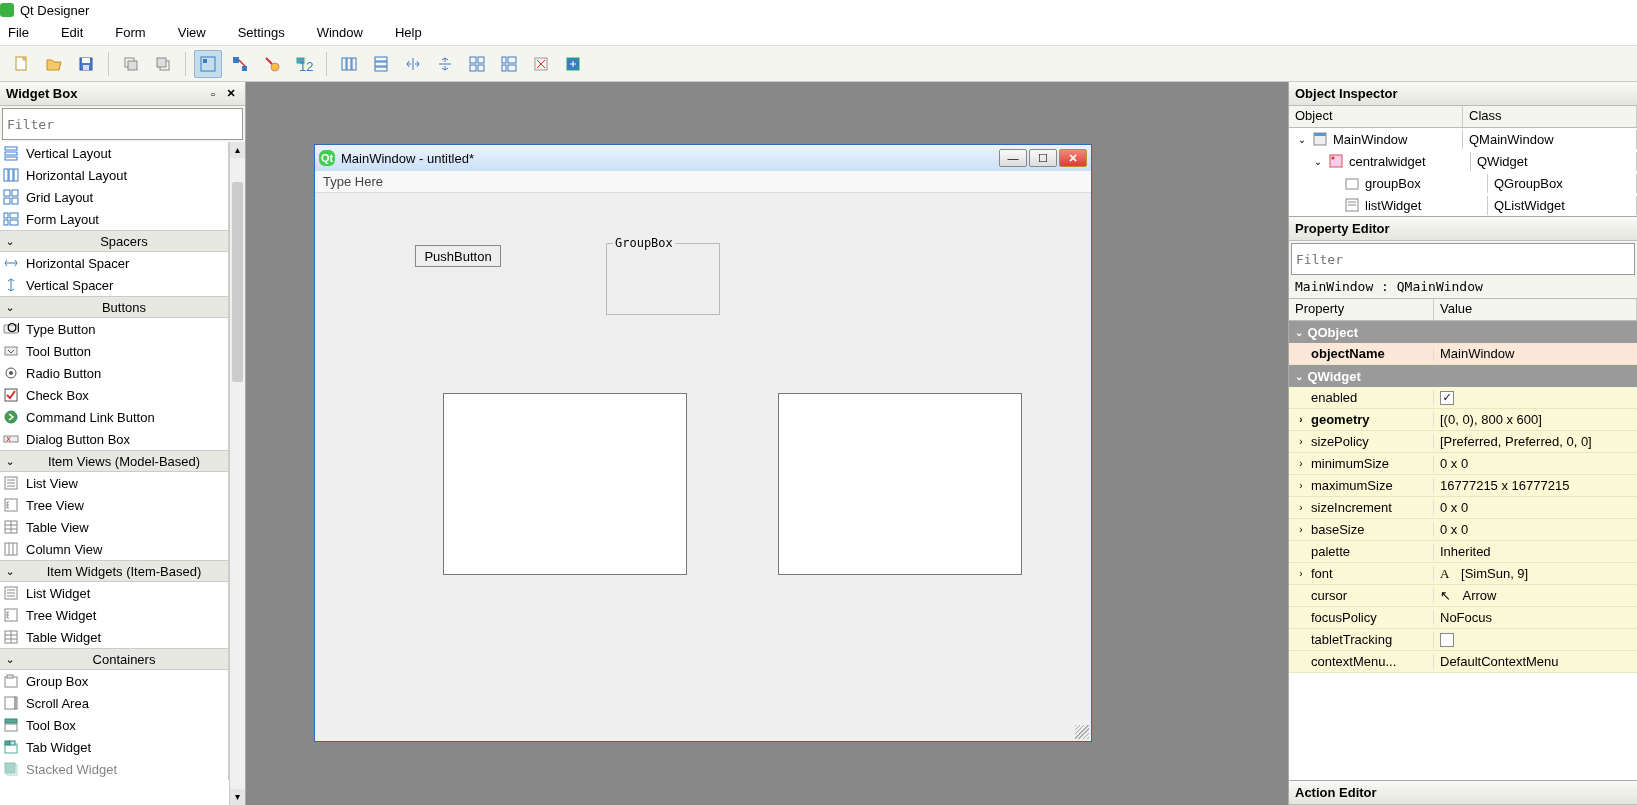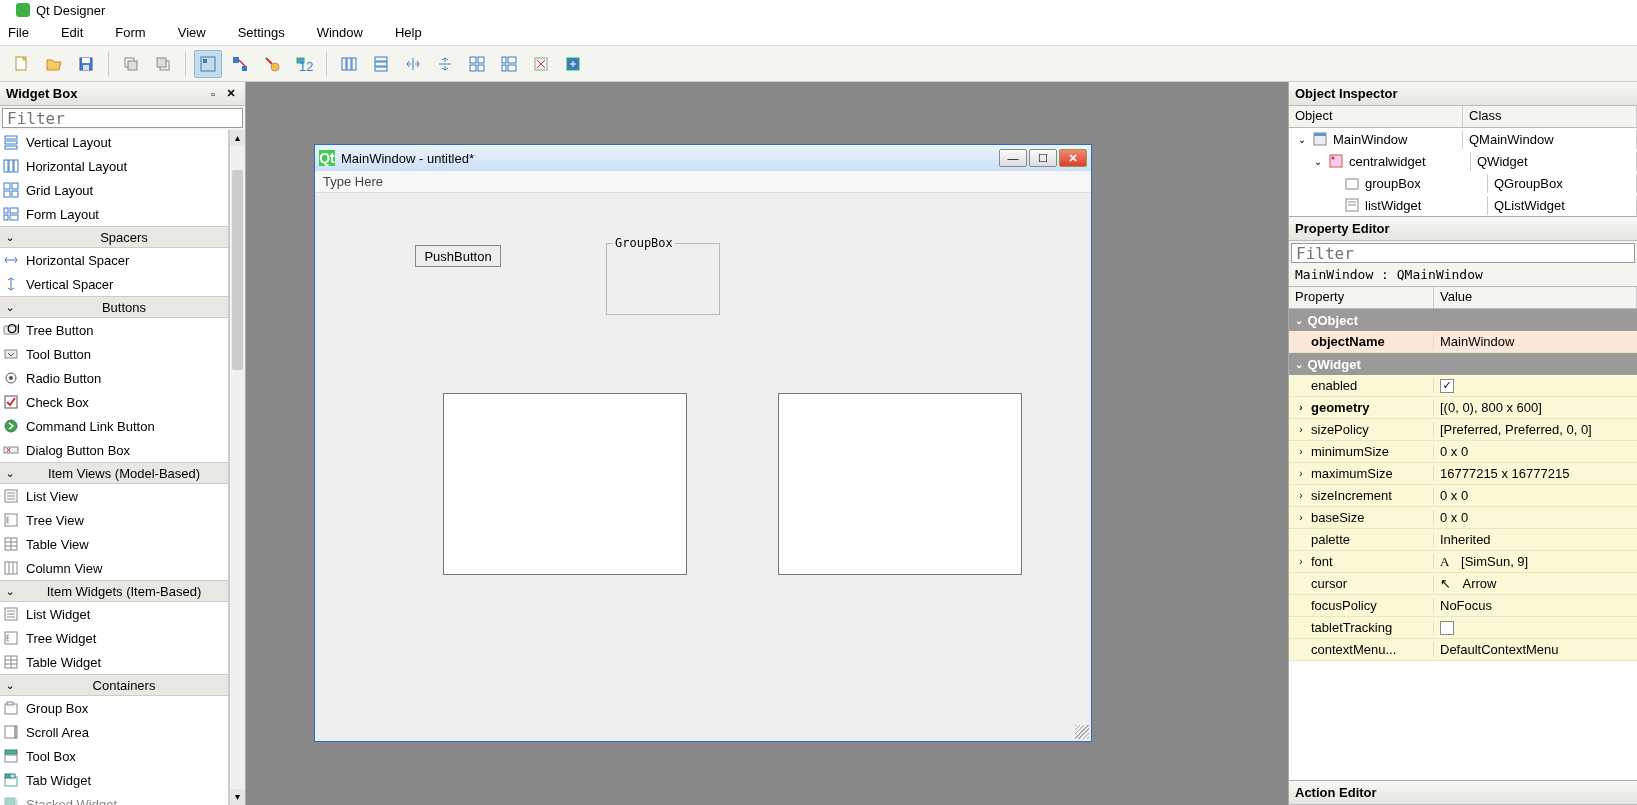--- a/index.html
+++ b/index.html
@@ -1,19 +1,19 @@
 <!DOCTYPE html>
 <html><head>
 <meta charset="utf-8">
 <style>
 * { margin: 0; padding: 0; box-sizing: border-box; font-family: Tahoma, Arial, sans-serif; font-size: 13px; }
 body { background: #fff; width: 1637px; height: 805px; overflow: hidden; }
 
 
-.title-bar { height: 20px; display: flex; align-items: center; padding: 0 16px; gap: 6px; }
+.title-bar { height: 20px; display: flex; align-items: center; padding: 0 0; gap: 6px; }
 .app-icon { width: 14px; height: 14px; background: #3cb043; border-radius: 3px; display: inline-block; }
 
 
 .menu-bar { height: 26px; display: flex; align-items: center; padding: 0 8px; gap: 32px; border-bottom: 1px solid #ddd; }
 .menu-item { cursor: default; }
 
 
 .toolbar { height: 36px; background: #f5f5f0; border-bottom: 1px solid #ccc; display: flex; align-items: center; padding: 0 8px; gap: 4px; }
 .tool-btn { width: 28px; height: 28px; display: flex; align-items: center; justify-content: center; cursor: pointer; border-radius: 2px; }
 .tool-btn.active { background: #c5dceb; border: 1px solid #90b8d4; }
@@ -24,38 +24,38 @@
 .left-panel { width: 246px; background: #f5f5f0; border-right: 1px solid #aaa; display: flex; flex-direction: column; justify-content: space-between; }
 .center-panel { flex: 1; background: #888; position: relative; }
 .right-panel { width: 349px; background: #f5f5f0; border-left: 1px solid #aaa; display: flex; flex-direction: column; }
 
 
 .panel-header { height: 24px; background: linear-gradient(#f9f9f5, #e5e5df); border-bottom: 1px solid #bbb; display: flex; align-items: center; padding: 0 6px; font-weight: bold; }
 .panel-header-btns { margin-left: auto; display: flex; gap: 2px; }
 .hdr-btn { width: 16px; height: 14px; font-size: 11px; display: flex; align-items: center; justify-content: center; cursor: pointer; }
 
 
-.filter-input { width: calc(100% - 4px); margin: 2px; height: 20px; border: 1px solid #999; padding: 0 4px; font-family: monospace; font-size: 16px; }
+.filter-input { width: calc(100% - 4px); margin: 2px; height: 32px; border: 1px solid #999; padding: 0 4px; font-family: monospace; font-size: 13px; }
 
 
 .widget-tree { flex: 1; overflow-y: auto; background: #fff; position: relative; }
 .widget-tree-inner { border-right: 1px solid #ccc; margin-right: 16px; }
 .cat-header { height: 22px; background: #e8e8e3; border-bottom: 1px solid #ccc; border-top: 1px solid #ccc; display: flex; align-items: center; cursor: pointer; }
 .cat-header .chev { width: 20px; text-align: center; font-size: 11px; }
 .cat-header .cat-title { flex: 1; text-align: center; }
-.widget-item { height: 22px; display: flex; align-items: center; padding: 12px 2px; gap: 6px; cursor: pointer; }
+.widget-item { height: 22px; display: flex; align-items: center; padding: 0 2px; gap: 6px; cursor: pointer; }
 .widget-icon { width: 18px; height: 18px; display: inline-flex; align-items: center; justify-content: center; font-size: 12px; }
 .scrollbar-v { position: absolute; right: 0; top: 0; bottom: 0; width: 16px; background: #f0f0f0; border-left: 1px solid #ccc; }
 .scroll-arrow { height: 16px; text-align: center; font-size: 10px; line-height: 16px; background: #e5e5e5; }
 .scroll-thumb { position: absolute; left: 2px; right: 2px; top: 40px; height: 200px; background: #ccc; border-radius: 2px; }
 
 
 .form-window { position: absolute; left: 68px; top: 62px; width: 778px; height: 598px; border: 1px solid #2a6cbf; background: #fff; box-shadow: 0 0 0 1px #888; }
 .form-titlebar { height: 26px; background: linear-gradient(#ecf4fd, #cbe0f8); display: flex; align-items: center; padding: 0 4px; gap: 6px; }
-.qt-icon { width: 16px; height: 16px; background: #41cd52; color: #fff; border-radius: 0; font-size: 14px; font-weight: bold; display: flex; align-items: center; justify-content: center; }
+.qt-icon { width: 16px; height: 16px; background: #41cd52; color: #fff; border-radius: 6px; font-size: 11px; font-weight: bold; display: flex; align-items: center; justify-content: center; }
 .form-titlebar .win-btns { margin-left: auto; display: flex; gap: 2px; }
 .win-btn { width: 28px; height: 18px; border: 1px solid #888; background: linear-gradient(#fafafa, #ddd); border-radius: 2px; font-size: 11px; display: flex; align-items: center; justify-content: center; cursor: pointer; }
 .win-btn.close { background: linear-gradient(#f18979, #d9412c); border-color: #a92; color: #fff; font-weight: bold; }
 .menu-placeholder { height: 22px; border-bottom: 1px solid #ddd; display: flex; align-items: center; padding: 0 8px; color: #444; background: #f8f8f8; }
 .form-canvas { position: relative; height: calc(100% - 48px); background-image: radial-gradient(circle, #aaa 0.5px, transparent 0.5px); background-size: 8px 8px; background-color: #efefef; }
 .canvas-btn { position: absolute; left: 100px; top: 52px; width: 86px; height: 22px; border: 1px solid #888; background: #eee; font-family: monospace; font-size: 12px; display: flex; align-items: center; justify-content: center; }
 .canvas-group { position: absolute; left: 291px; top: 50px; width: 114px; height: 72px; border: 1px solid #bbb; }
 .canvas-group .gb-title { position: absolute; top: -8px; left: 6px; background: #efefef; padding: 0 2px; font-family: monospace; font-size: 12px; }
 .canvas-list { position: absolute; width: 244px; height: 182px; background: #fff; border: 1px solid #777; }
 .resize-grip { position: absolute; right: 2px; bottom: 2px; width: 14px; height: 14px; background: repeating-linear-gradient(135deg, #aaa 0 1px, transparent 1px 3px); }
@@ -310,21 +310,21 @@
             <span class="chev">⌄</span>
             <span class="cat-title">Buttons</span>
           </div>
         <div class="widget-item">
             <span class="widget-icon">
               <svg width="16" height="16">
                 <rect x="1" y="4" width="14" height="8" rx="1" fill="#eee" stroke="#888"></rect>
                 <text x="4" y="11" font-size="7">OK</text>
               </svg>
             </span>
-            <span>Tree Button</span>
+            <span>Type Button</span>
           </div>
         <div class="widget-item">
             <span class="widget-icon">
               <svg width="16" height="16">
                 <rect x="2" y="4" width="12" height="8" fill="#eee" stroke="#888"></rect>
                 <path d="M5 7 L8 10 L11 7" stroke="#555" fill="none"></path>
               </svg>
             </span>
             <span>Tool Button</span>
           </div>

